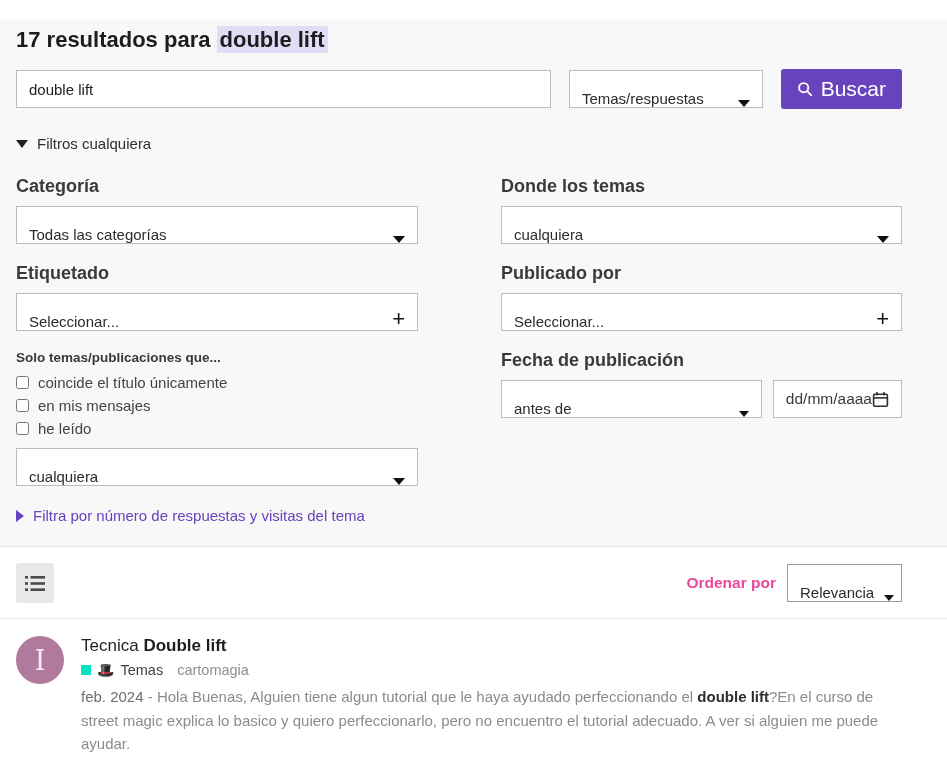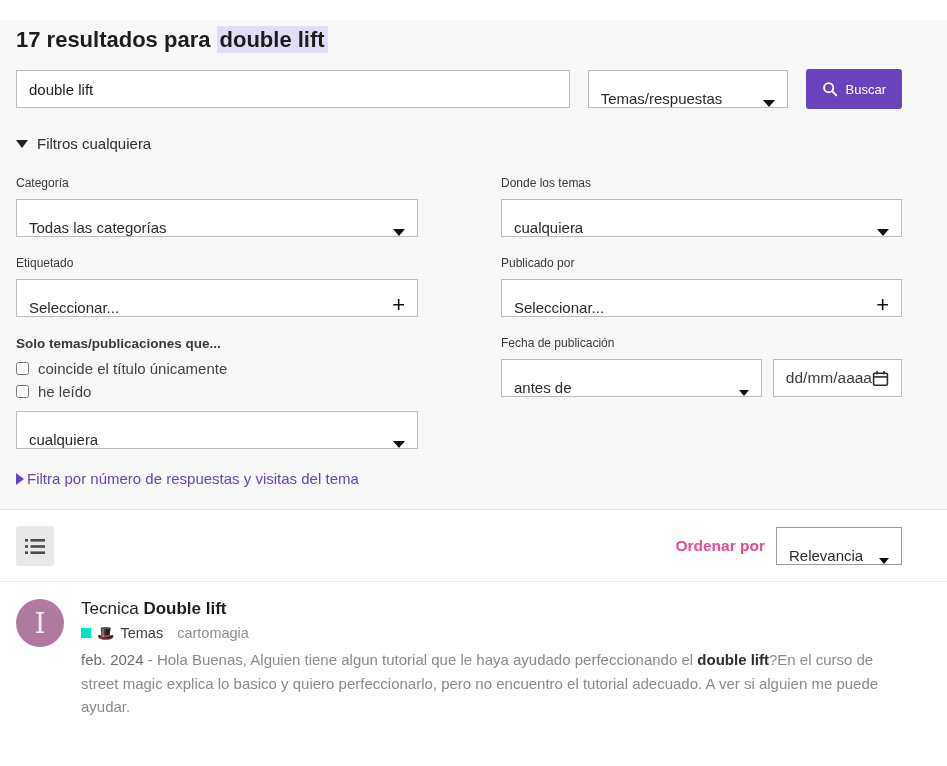--- a/index.html
+++ b/index.html
@@ -46,21 +46,21 @@
   .caret {
     width: 0; height: 0; flex: none;
     border-left: 6px solid transparent; border-right: 6px solid transparent;
     border-top: 7px solid #111; margin-left: 10px;
   }
   .btn-primary {
     margin-left: 18px;
     height: 40px; padding: 0 16px;
     background: #6942be; color: #fff;
     border: none; border-radius: 3px;
-    font-family: inherit; font-size: 13px;
+    font-family: inherit; font-size: 21px;
     display: flex; align-items: center; gap: 8px; cursor: pointer;
   }
 
   .adv-toggle {
     margin-top: 26px; font-size: 15px; color: #2e2e2e;
     display: flex; align-items: center; gap: 9px; cursor: pointer; width: fit-content;
   }
   .tri-down {
     width: 0; height: 0;
     border-left: 6px solid transparent; border-right: 6px solid transparent;
@@ -68,21 +68,21 @@
   }
 
   .filters-grid {
     display: grid;
     grid-template-columns: 402px 401px;
     column-gap: 83px;
     margin-top: 24px;
   }
   .field { margin-bottom: 19px; }
   .field-label {
-    font-weight: normal; font-size: 12px; color: #3a3a3a;
+    font-weight: bold; font-size: 18px; color: #3a3a3a;
     margin-bottom: 9px;
   }
   .field .selectbox { width: 100%; }
   .plus-sign { font-size: 22px; font-weight: 400; color: #111; line-height: 1; }
 
   .small-label {
     font-weight: bold; font-size: 13.5px; color: #3a3a3a;
     margin: 2px 0 6px 0;
   }
   .cb-row {
@@ -98,21 +98,21 @@
   .date-mode { width: 98px; }
   .date-input {
     width: 182px; height: 38px; background: #fff;
     border: 1px solid #bcbcbc;
     display: flex; align-items: center; justify-content: space-between;
     padding: 9px 12px; font-size: 15.5px; color: #3c3c3c; cursor: text;
   }
 
   .filter-link {
     margin-top: 21px;
-    display: flex; align-items: center; gap: 3px;
+    display: flex; align-items: center; gap: 9px;
     color: #6942be; font-size: 15px; cursor: pointer; width: fit-content;
     text-decoration: none;
   }
   .tri-right {
     width: 0; height: 0;
     border-top: 6px solid transparent; border-bottom: 6px solid transparent;
     border-left: 8px solid #6942be;
   }
 
   
@@ -122,21 +122,21 @@
     border-bottom: 1px solid #e8e8e8;
     background: #fff;
   }
   .list-view-btn {
     width: 38px; height: 40px; background: #e8e8e8;
     border: none; border-radius: 3px; cursor: pointer;
     display: flex; align-items: center; justify-content: center;
   }
   .sort-right { display: flex; align-items: center; gap: 11px; }
   .sort-label { font-weight: bold; font-size: 15.5px; color: #ec4899; }
-  .sort-select { width: 126px; border-color: #9a9a9a; }
+  .sort-select { width: 115px; border-color: #9a9a9a; }
   .sort-select .caret { border-left-width:5px; border-right-width:5px; border-top-width:6px; }
 
   
   .result {
     display: flex; gap: 17px;
     padding: 17px 42px 16px 16px;
     background: #fff; cursor: pointer;
   }
   .avatar {
     width: 48px; height: 48px; border-radius: 50%;
@@ -212,20 +212,24 @@
             <span>Seleccionar...</span>
             <span class="plus-sign">+</span>
           </div>
         </div>
 
         <div class="field" style="margin-bottom:0;">
           <div class="small-label">Solo temas/publicaciones que...</div>
           <label class="cb-row">
             <input type="checkbox" style="">
             <span>coincide el título únicamente</span>
+          </label>
+          <label class="cb-row">
+            <input type="checkbox" style="">
+            <span>en mis mensajes</span>
           </label>
           <label class="cb-row">
             <input type="checkbox" style="">
             <span>he leído</span>
           </label>
           <div class="selectbox status-select">
             <span>cualquiera</span>
             <span class="caret"></span>
           </div>
         </div>

